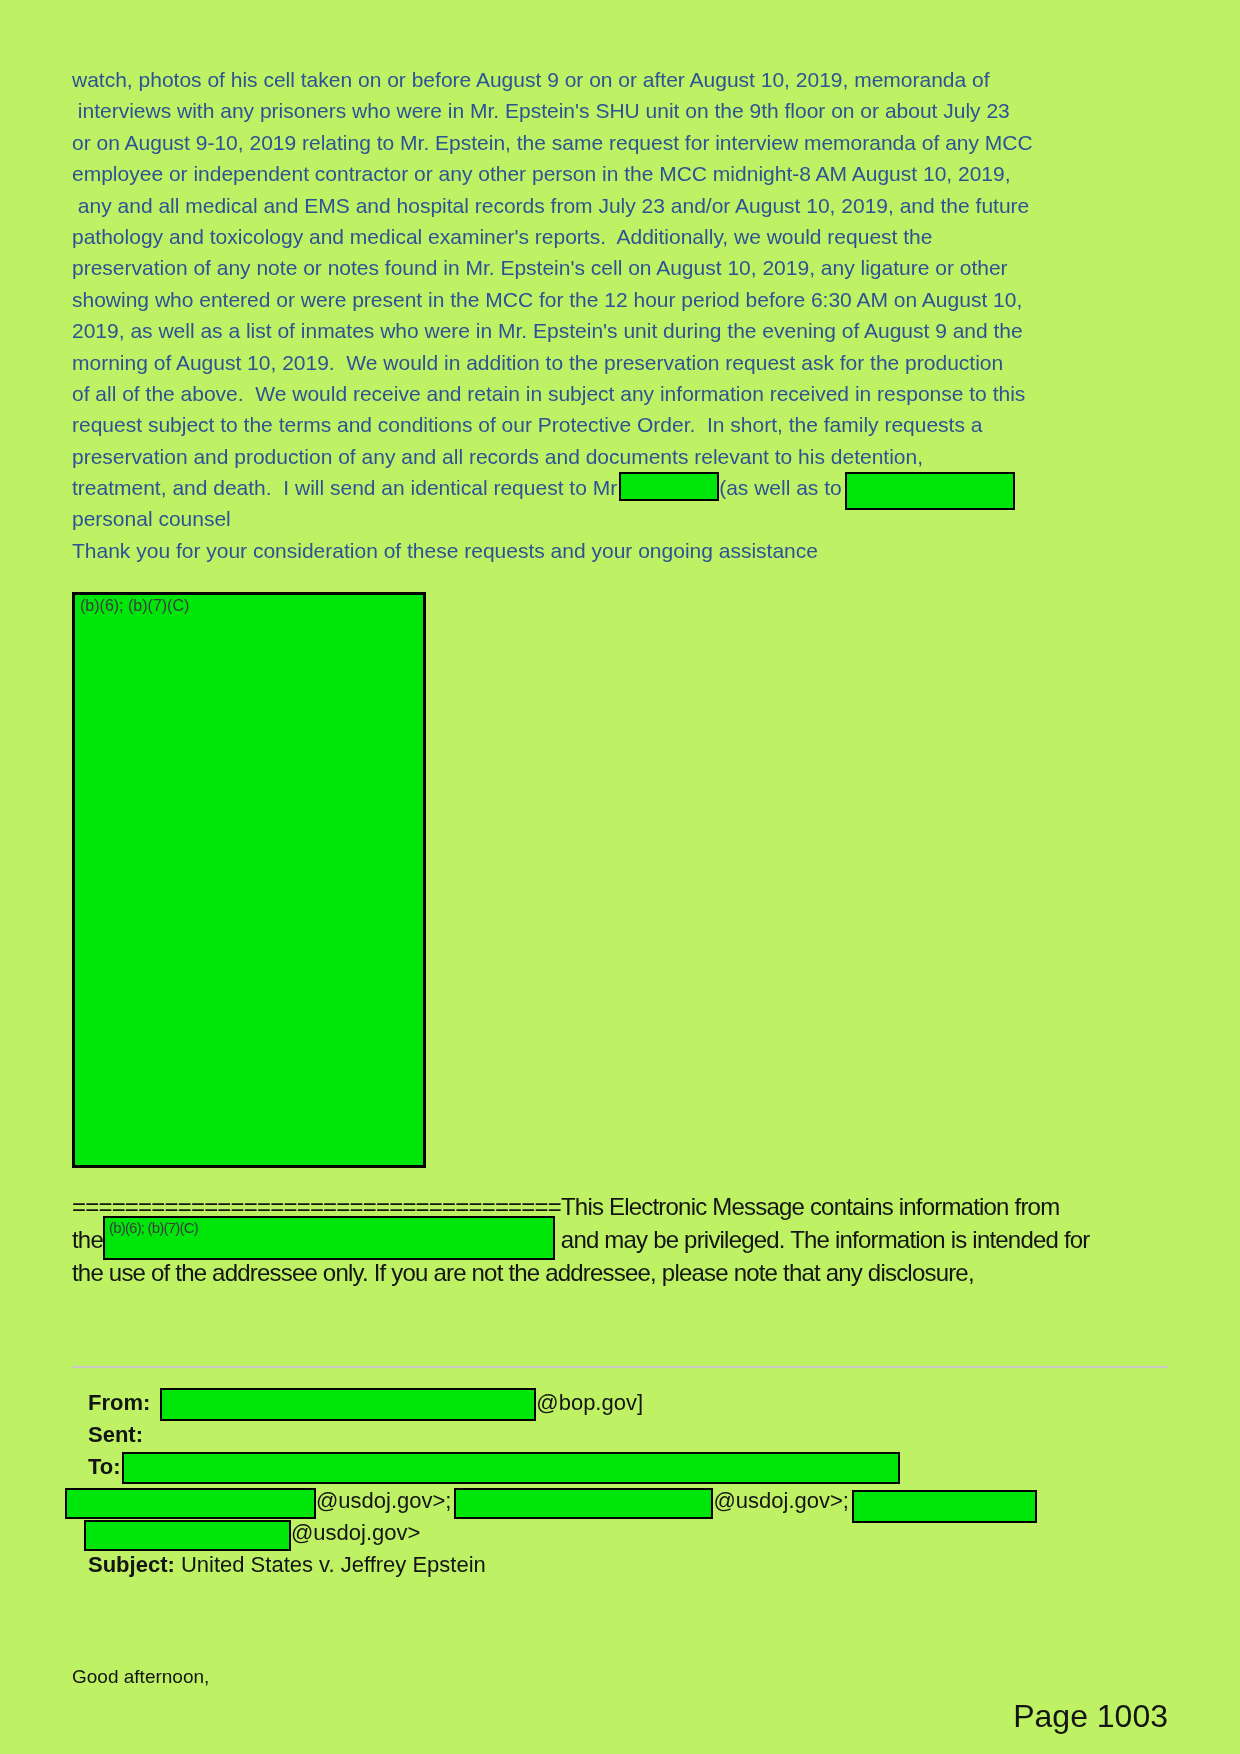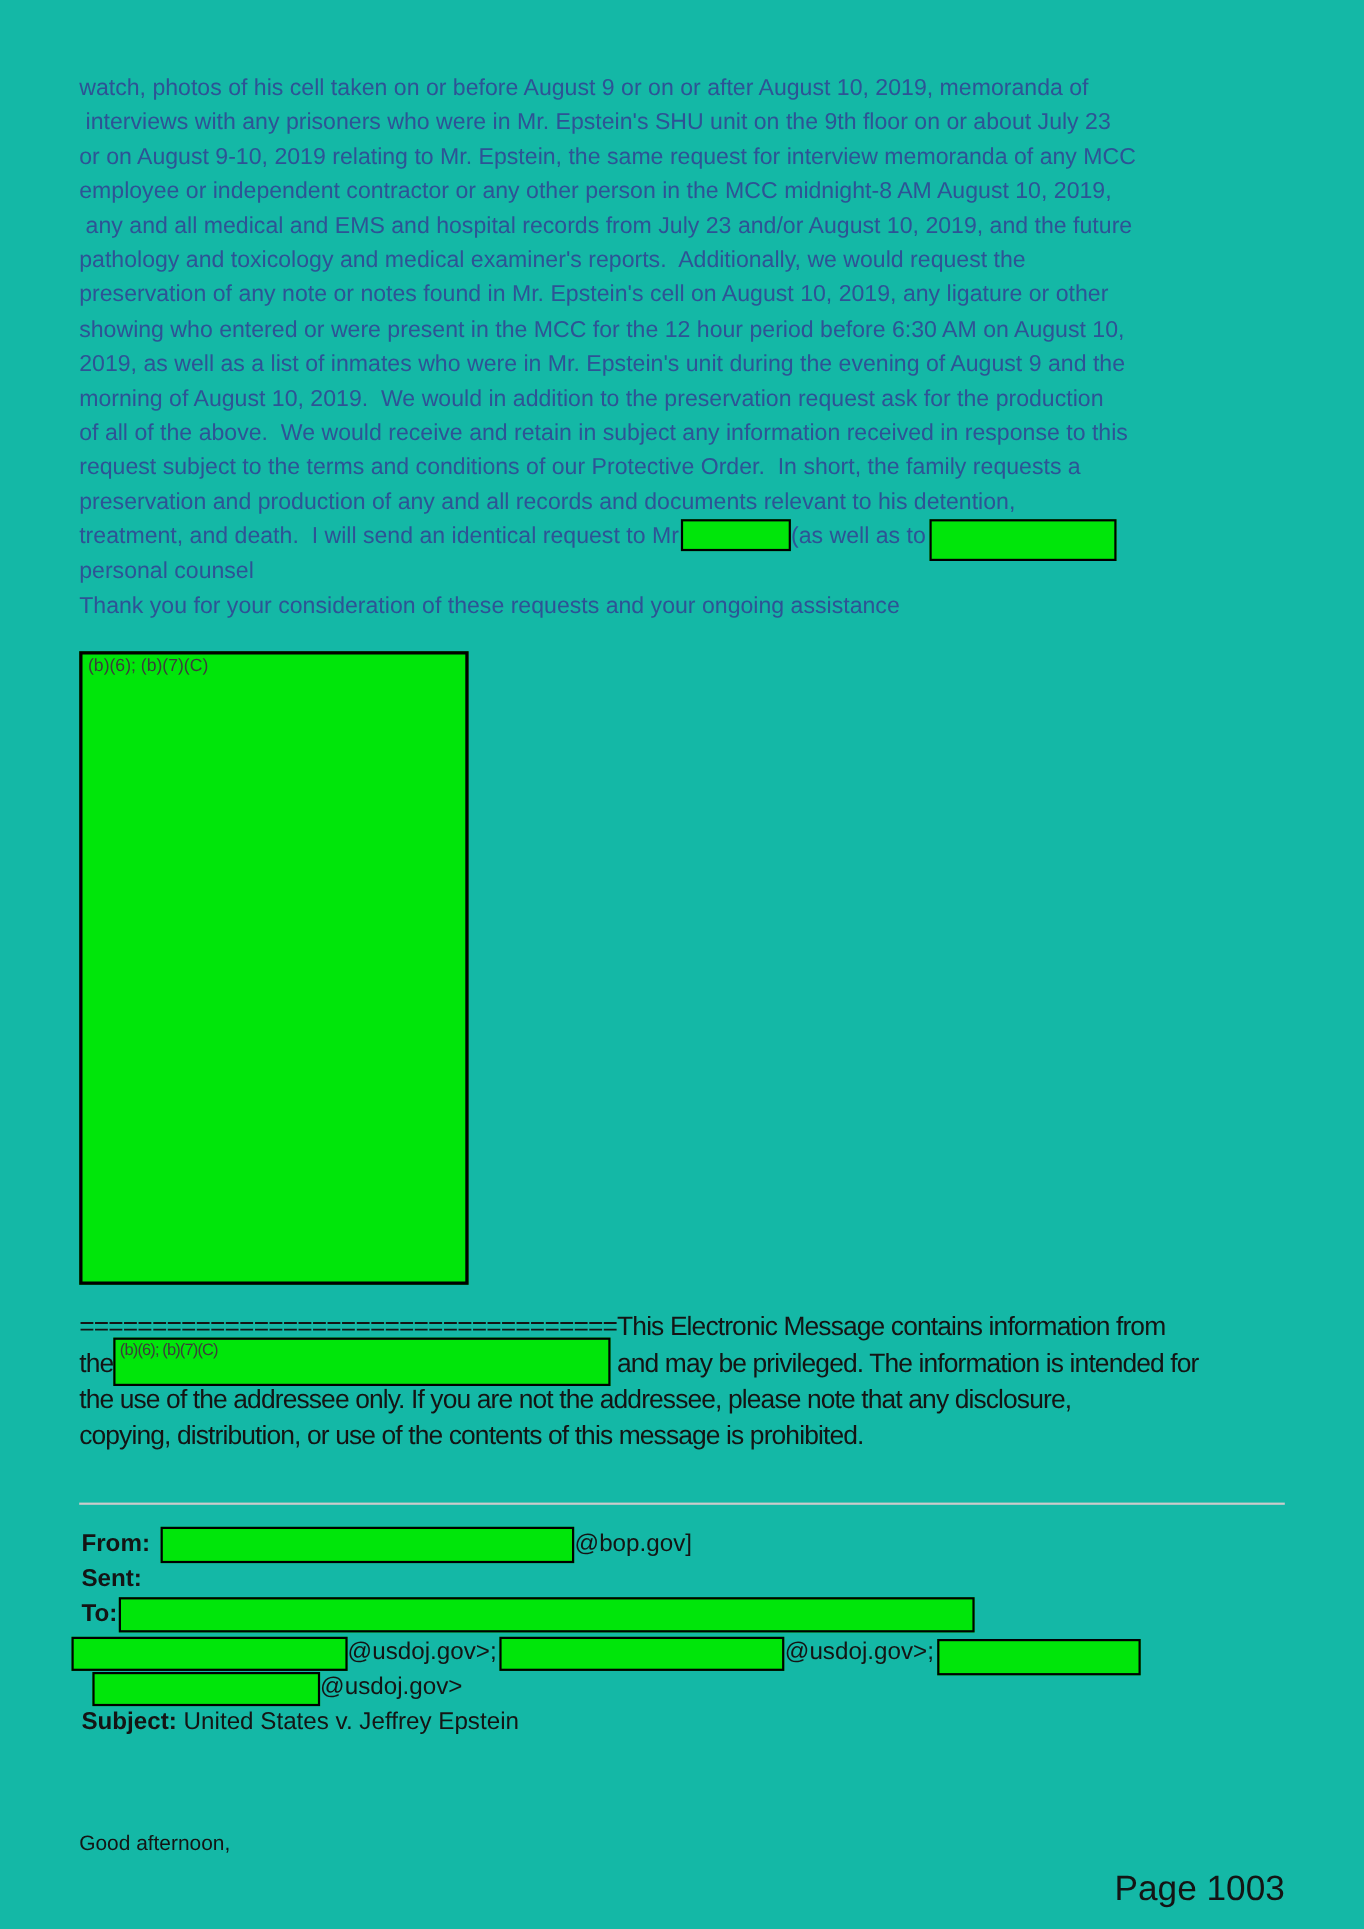--- a/index.html
+++ b/index.html
@@ -1,16 +1,16 @@
 <!DOCTYPE html>
 <html><head>
 <meta charset="utf-8">
 <style>
   html,body{margin:0;padding:0;background:#ffffff;}
-  .page{position:relative;width:1240px;height:1754px;background:#14b8a6;overflow:hidden;
+  .page{position:relative;width:1240px;height:1754px;background:#bef264;overflow:hidden;
         font-family:"Liberation Sans",sans-serif;}
 
   
   .para{position:absolute;left:72px;top:64px;width:1110px;color:#2e5395;
         font-size:21px;line-height:31.4px;}
   .pline{white-space:pre;height:31.4px;overflow:visible;}
   .pline-flex{display:flex;align-items:flex-start;}
 
   
   .rbox{background:#00e60a;border:2px solid #000;box-sizing:border-box;
@@ -29,21 +29,21 @@
   
   .disclaimer{position:absolute;left:72px;top:1162px;width:1120px;color:#141414;
               font-size:24px;line-height:33px;letter-spacing:-0.8px;margin-top:28px;}
   .dline{white-space:nowrap;height:33px;overflow:visible;}
   .holder{display:inline-block;position:relative;width:452px;height:33px;vertical-align:top;}
   .holder .rbox{position:absolute;left:0;top:-7px;width:452px;height:44px;}
 
   
   .sep{position:absolute;left:72px;top:1366px;width:1096px;height:2px;background:#cbcbcb;}
   .hdr{position:absolute;left:72px;top:0;width:1120px;color:#141414;font-size:22px;}
-  .hrow{position:absolute;left:2px;display:flex;align-items:flex-start;white-space:pre;}
+  .hrow{position:absolute;left:16px;display:flex;align-items:flex-start;white-space:pre;}
   .hrow b{font-weight:bold;}
   .rb-from{width:376px;height:33px;margin-left:10px;flex:0 0 auto;position:relative;top:-2px;}
   .rb-to{width:778px;height:32px;margin-left:1px;flex:0 0 auto;position:relative;top:-2px;}
   .rb-a1{width:251px;height:31px;flex:0 0 auto;}
   .rb-a2{width:259px;height:31px;margin-left:3px;flex:0 0 auto;}
   .rb-a3{width:185px;height:33px;margin-left:3px;flex:0 0 auto;position:relative;top:2px;}
   .rb-a4{width:207px;height:31px;flex:0 0 auto;}
 
   .closing{position:absolute;left:72px;top:1666px;color:#141414;font-size:19px;}
   .pagenum{position:absolute;right:72px;top:1698px;color:#141414;font-size:32px;}
@@ -91,21 +91,20 @@
   <div class="disclaimer">
     <div class="dline">
       <span>=====================================</span><span>This Electronic Message contains information from</span>
     </div>
     <div class="dline">
       <span>the</span><span class="holder"><span class="rbox">
             <span class="lbl">(b)(6); (b)(7)(C)</span>
           </span></span><span> and may be privileged. The information is intended for</span>
     </div>
     <div class="dline">the use of the addressee only. If you are not the addressee, please note that any disclosure,</div>
-    <div class="dline">copying, distribution, or use of the contents of this message is prohibited.</div>
   </div>
 
   <div class="sep"></div>
 
   <div class="hdr">
     <div class="hrow" style="top:1390px;">
       <b>From:</b>
       <span class="rbox rb-from">
         
       </span>

